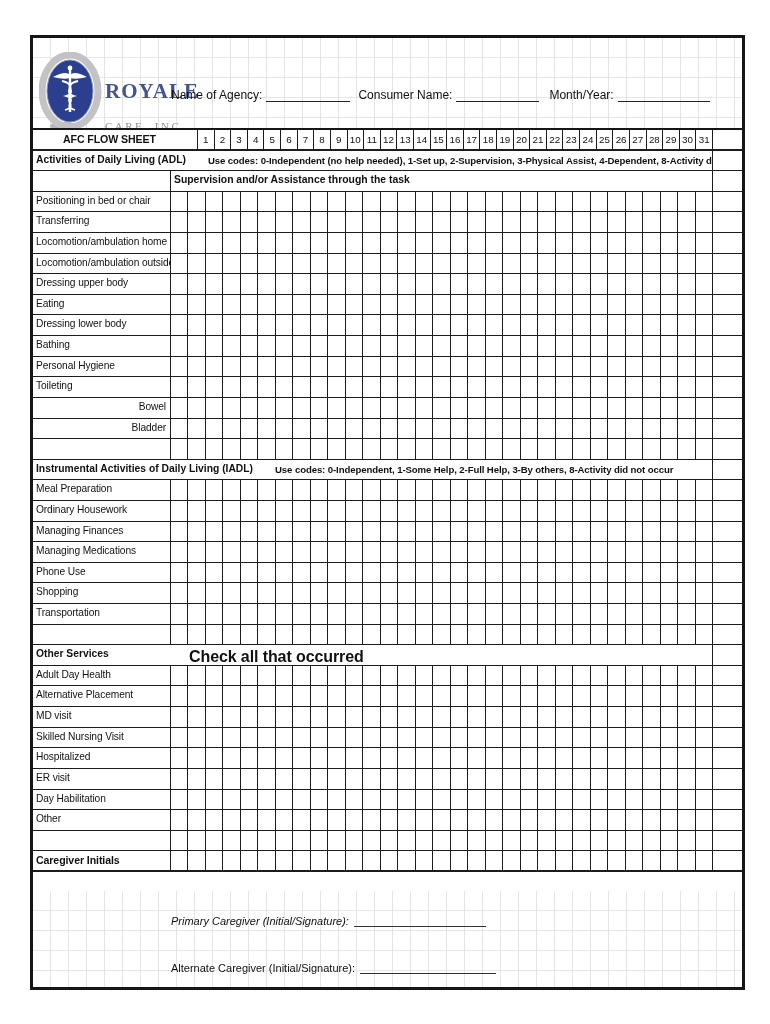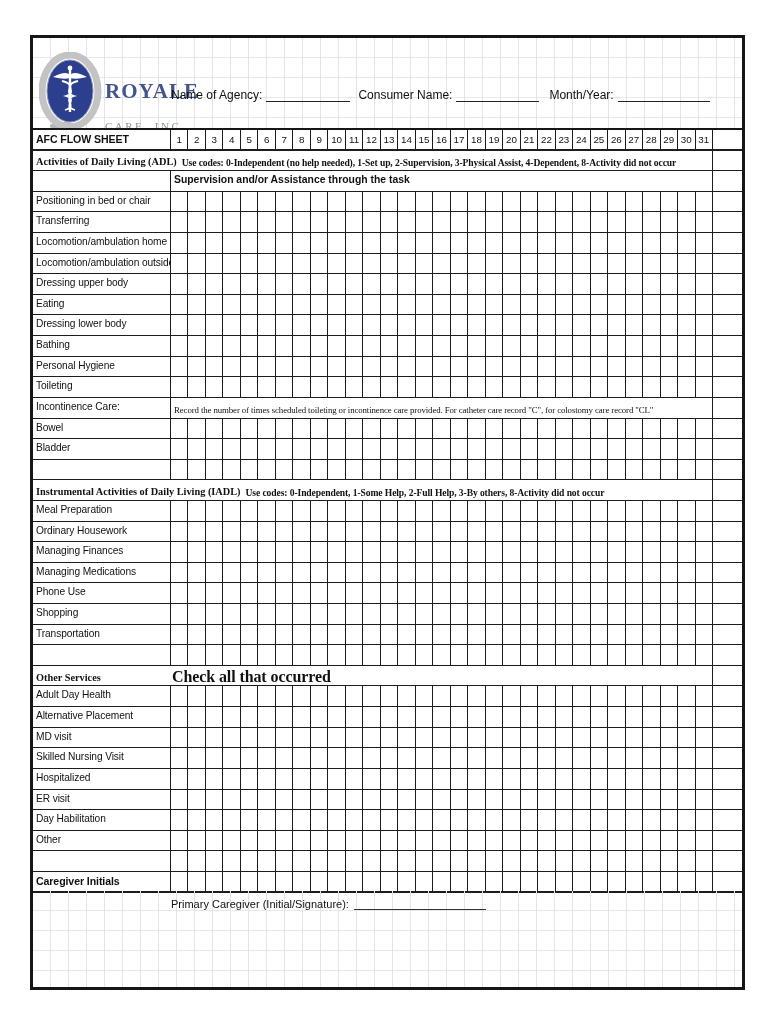--- a/index.html
+++ b/index.html
@@ -26,41 +26,41 @@
   .blank{display:inline-block;height:12px;border-bottom:1px solid #222;margin-left:4px;}
   .b1{width:84px;margin-right:8px;}
   .b2{width:83px;margin-right:10px;}
   .b3{width:92px;}
 
   
   .grid{position:absolute;left:0;top:90px;width:709px;border-top:2px solid #161616;}
   .row{display:grid;grid-template-columns:137px repeat(31,1fr) 30px;height:20.62px;box-sizing:border-box;border-bottom:1px solid #1c1c1c;background:#fff;}
   .row>div{border-left:1px solid #1c1c1c;box-sizing:border-box;overflow:hidden;white-space:nowrap;}
   .row>div:first-child{border-left:none;}
-  .row.days{border-bottom-width:2px;}
+  .row.days{border-bottom-width:2px;padding-left:27px;}
   .row.codes,.row.section{box-shadow:0 -1px 0 #1c1c1c;}
   .row.last{border-bottom-width:2px;}
   .lbl{font-size:10.2px;letter-spacing:-0.1px;padding:3px 3px 0 3px;}
   .lbl.bold{font-weight:bold;font-size:10.6px;}
-  .lbl.right{padding-right:4px;}
+  .lbl.right{text-align:right;padding-right:4px;}
   .num{font-size:9.8px;text-align:center;padding-top:4px;}
-  .span{display:flex;align-items:center;gap:5px;padding:3px 3px 0 3px;font-weight:bold;font-family:Liberation Serif, serif;}
+  .span{display:flex;align-items:flex-start;gap:22px;padding:3px 3px 0 3px;font-weight:bold;}
   .span .sp-label{font-size:10.3px;flex:0 0 auto;}
   .span .sp-text{font-size:9.6px;letter-spacing:-0.1px;padding-top:1px;}
   .span.sec .sp-label{width:131px;}
   .span.sec .sp-text{font-size:16px;padding-top:0;}
   .span.notesp{font-weight:normal;}
   .span.notesp .sp-text{font-size:8.8px;letter-spacing:-0.1px;padding-top:2px;}
   .subtext{font-size:10.4px;font-weight:bold;padding:3px 0 0 3px;}
 
   
   .foot{position:absolute;left:0;top:853px;width:100%;height:96px;}
   .sig{position:absolute;left:138px;font-size:11px;display:flex;align-items:flex-end;white-space:nowrap;}
   .sig .sigline{display:inline-block;height:12px;border-bottom:1px solid #333;margin-left:5px;}
-  .sig.primary{top:6px;}
+  .sig.primary{top:23px;font-style:italic;}
   .sig.primary .sigline{width:132px;}
   .sig.alternate{top:70px;}
   .sig.alternate .sigline{width:136px;}
 </style>
 </head>
 <body>
 
 <div class="sheet">
 
   <div class="head bg-grid">
@@ -487,27 +487,20 @@
         <div class="dc"></div>
         <div class="dc"></div>
         <div class="dc"></div>
         <div class="dc"></div>
         <div class="dc"></div>
         <div class="dc"></div>
         <div class="dc"></div>
         <div class="dc"></div>
         <div class="rc"></div>
       </div>
-      <div class="row note">
-        <div class="lbl">Incontinence Care:</div>
-        <div class="span notesp" style="grid-column: 2 / 33;">
-          <span class="sp-text">Record the number of times scheduled toileting or incontinence care provided.  For catheter care record "C", for colostomy care record "CL"</span>
-        </div>
-        <div class="rc"></div>
-      </div>
       <div class="row cells">
         <div class="lbl right">Bowel</div>
         <div class="dc"></div>
         <div class="dc"></div>
         <div class="dc"></div>
         <div class="dc"></div>
         <div class="dc"></div>
         <div class="dc"></div>
         <div class="dc"></div>
         <div class="dc"></div>
@@ -1250,15 +1243,19 @@
         <div class="dc"></div>
         <div class="rc"></div>
       </div>
     </div>
 
   <div class="foot bg-grid">
     <div class="sig primary">
       <span>Primary Caregiver (Initial/Signature):</span>
       <span class="sigline"></span>
     </div>
+    <div class="sig alternate">
+      <span>Alternate Caregiver (Initial/Signature):</span>
+      <span class="sigline"></span>
+    </div>
   </div>
 
 </div>
 
 </body></html>

